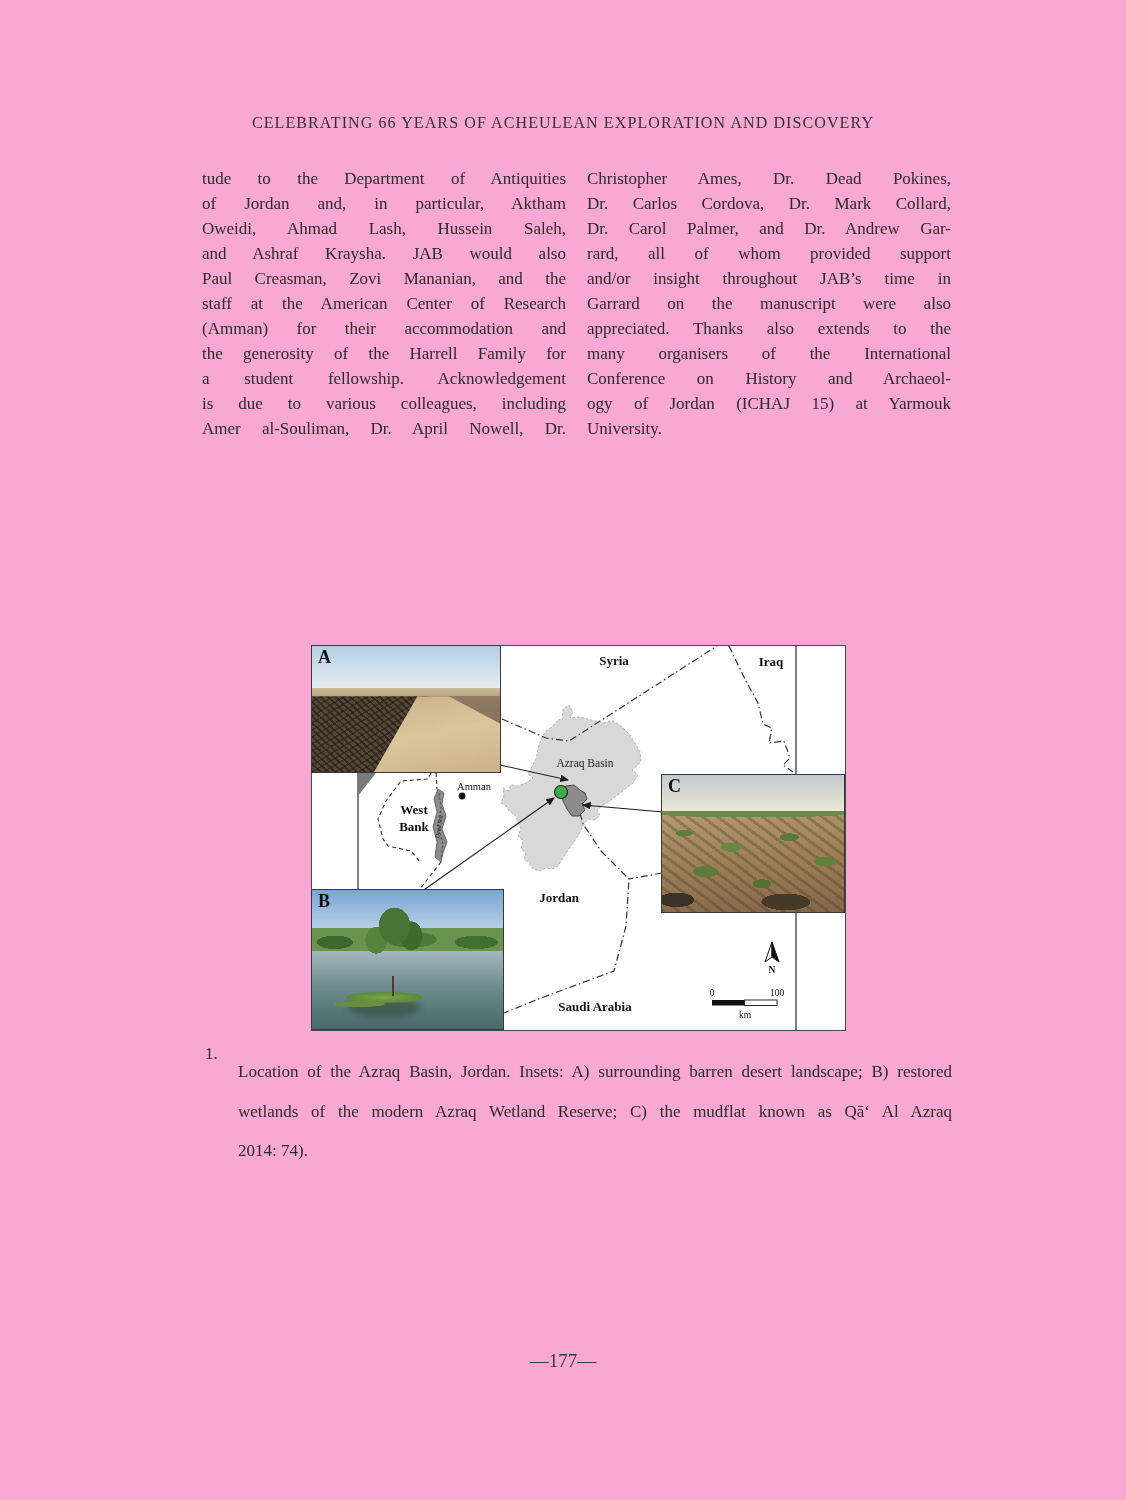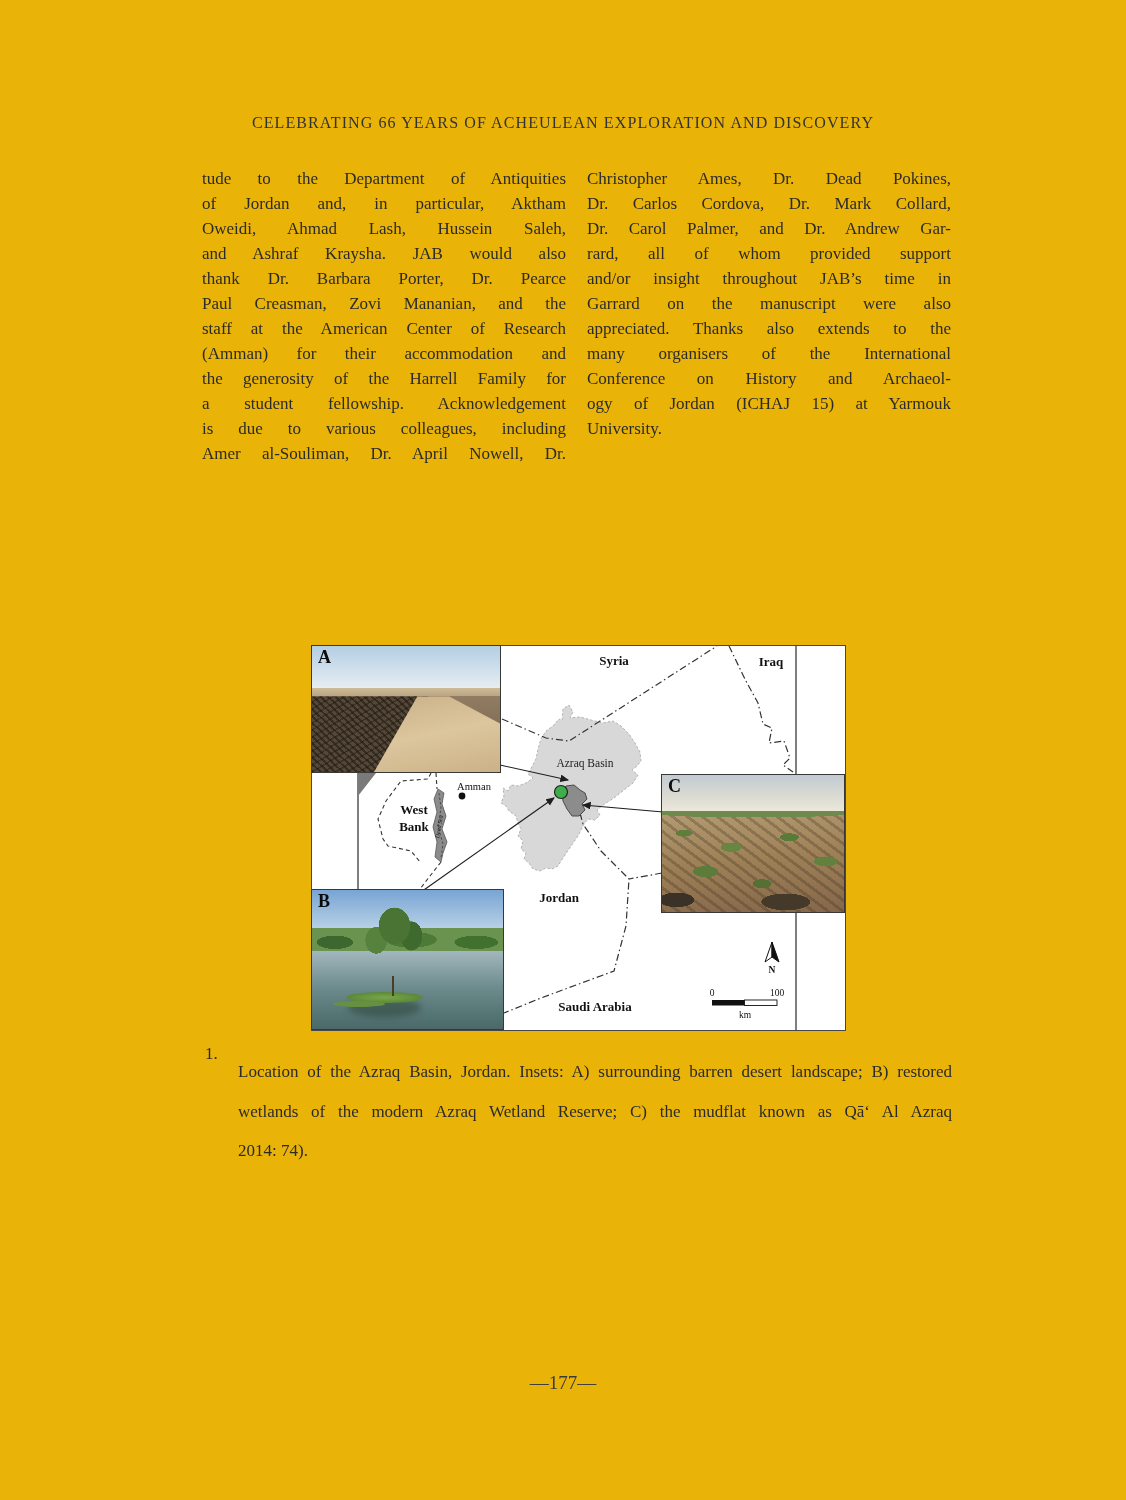--- a/index.html
+++ b/index.html
@@ -1,16 +1,16 @@
 <!DOCTYPE html>
 <html><head>
 <meta charset="utf-8">
 <style>
   html,body{margin:0;padding:0;background:#ffffff;}
-  .page{position:relative;width:1126px;height:1500px;background:#eab308;overflow:hidden;
+  .page{position:relative;width:1126px;height:1500px;background:#f9a8d4;overflow:hidden;
         font-family:"Liberation Serif", serif;color:#2b2b2b;}
   .running-head{position:absolute;top:114px;left:0;right:0;text-align:center;
         font-size:16px;letter-spacing:1.1px;color:#333;}
   .col{position:absolute;top:166px;width:364px;font-size:17px;}
   .col-left{left:202px;}
   .col-right{left:587px;}
   .bl{height:25px;line-height:25px;white-space:nowrap;}
   .jl{text-align:justify;text-align-last:justify;white-space:normal;}
   .jl-last{text-align:center;text-align-last:left;}
   
@@ -62,41 +62,40 @@
         radial-gradient(ellipse 23px 10px at 24% 60%,#5c7c3b 0 55%,transparent 56%),
         radial-gradient(ellipse 17px 8px at 55% 72%,#556f35 0 55%,transparent 56%),
         radial-gradient(ellipse 32px 13px at 8% 88%,#3a3226 0 55%,transparent 56%),
         radial-gradient(ellipse 44px 15px at 68% 90%,#453a2a 0 55%,transparent 56%),
         repeating-linear-gradient(37deg,rgba(58,46,30,.28) 0 3px,transparent 3px 9px),
         linear-gradient(175deg,#b49c74 0%,#a08258 45%,#85674a 100%);}
   
   .cap-num{position:absolute;left:205px;top:1044px;font-size:17px;}
   .caption{position:absolute;left:238px;top:1044px;width:714px;font-size:17px;}
   .cl{height:23.5px;line-height:23.5px;margin-top:16px;}
-  .folio{position:absolute;left:0;right:0;top:1350px;text-align:center;font-size:19px;color:#3a3a3a;margin-top:22px;}
+  .folio{position:absolute;left:0;right:0;top:1350px;text-align:center;font-size:19px;color:#3a3a3a;}
   
   .country{font-family:"Liberation Serif",serif;font-weight:bold;font-size:13px;fill:#111;}
   .place{font-family:"Liberation Serif",serif;font-size:10.5px;fill:#111;}
   .basinlbl{font-family:"Liberation Serif",serif;font-size:11.5px;fill:#222;}
   .tiny{font-family:"Liberation Serif",serif;font-size:6px;font-style:italic;fill:#111;}
   .scl{font-family:"Liberation Serif",serif;font-size:9.5px;fill:#111;}
 </style>
 </head>
 <body>
 
 <div class="page">
 
   <div class="running-head">CELEBRATING 66 YEARS OF ACHEULEAN EXPLORATION AND DISCOVERY</div>
 
   <div class="col col-left">
     <div class="bl jl">tude to the Department of Antiquities</div>
     <div class="bl jl">of Jordan and, in particular, Aktham</div>
     <div class="bl jl">Oweidi, Ahmad Lash, Hussein Saleh,</div>
     <div class="bl jl">and Ashraf Kraysha. JAB would also</div>
-    <div class="bl jl">thank Dr. Barbara Porter, Dr. Pearce</div>
     <div class="bl jl">Paul Creasman, Zovi Mananian, and the</div>
     <div class="bl jl">staff at the American Center of Research</div>
     <div class="bl jl">(Amman) for their accommodation and</div>
     <div class="bl jl">the generosity of the Harrell Family for</div>
     <div class="bl jl">a student fellowship. Acknowledgement</div>
     <div class="bl jl">is due to various colleagues, including</div>
     <div class="bl jl">Amer al-Souliman, Dr. April Nowell, Dr.</div>
   </div>
 
   <div class="col col-right">

